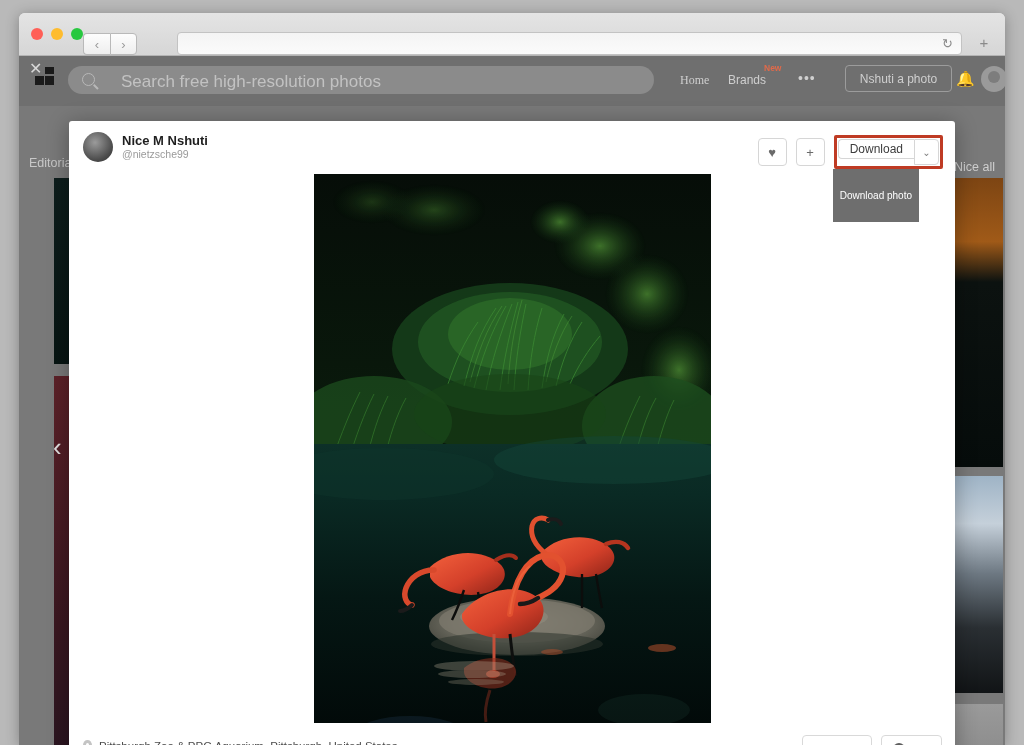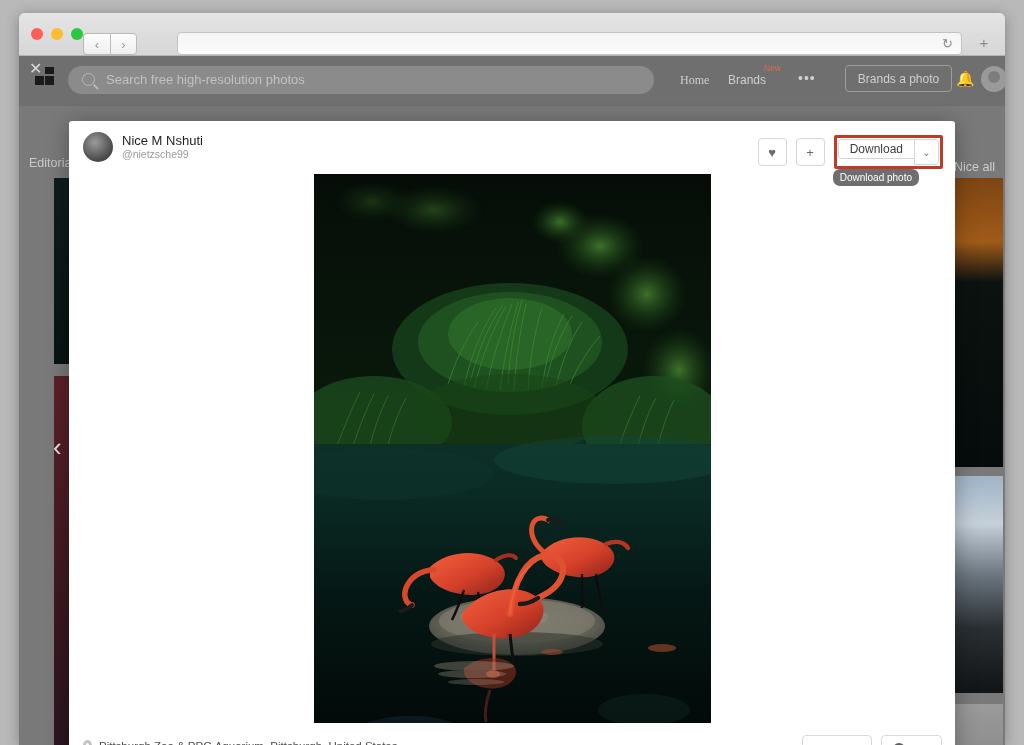--- a/index.html
+++ b/index.html
@@ -111,33 +111,33 @@
     width: 13px; height: 13px;
     border: 1.6px solid #b8b8b8; border-radius: 50%;
   }
   #search-icon-g::after {
     content: ""; position: absolute;
     right: -5px; bottom: -3px;
     width: 6px; height: 1.6px; background: #b8b8b8;
     transform: rotate(45deg);
   }
   #search-placeholder {
-    position: absolute; left: 38px; top: 6px;
-    font-size: 13px; color: #c2c2c2;
+    position: absolute; left: 53px; top: 6px;
+    font-size: 17px; color: #c2c2c2;
   }
   .hdr-link {
     position: absolute; top: 17px;
     font-size: 12px; color: #cfcfcf;
   }
   #hdr-home   { left: 661px; font-family: Liberation Serif, serif; }
   #hdr-brands { left: 709px; text-align: right; }
   #hdr-dots   { left: 779px; font-size: 14px; top: 14px; letter-spacing: 1px; }
   #hdr-new-badge {
     position: absolute; left: 745px; top: 7px;
-    font-size: 8.5px; color: #e06a4a; font-weight: normal;
+    font-size: 8.5px; color: #e06a4a; font-weight: bold;
   }
   #submit-photo-btn {
     position: absolute; left: 826px; top: 9px;
     width: 107px; height: 27px;
     border: 1px solid #9c9c9c; border-radius: 4px;
     color: #cfcfcf; font-size: 12px;
     display: flex; align-items: center; justify-content: center;
   }
   #bell-icon {
     position: absolute; left: 937px; top: 14px;
@@ -198,21 +198,21 @@
   #author-block {
     position: absolute; left: 14px; top: 11px;
     display: flex; align-items: center; gap: 9px;
   }
   #author-avatar {
     width: 30px; height: 30px; border-radius: 50%;
     background: radial-gradient(circle at 40% 35%, #9b9b9b, #4d4d4d 65%, #2c2c2c);
     flex: none;
   }
   #author-name {
-    font-size: 13px; font-weight: normal; color: #1f1f1f;
+    font-size: 13px; font-weight: bold; color: #1f1f1f;
     line-height: 15px;
   }
   #author-handle {
     font-size: 10.5px; color: #9a9a9a; line-height: 13px;
   }
 
   #modal-actions {
     position: absolute; right: 12px; top: 14px;
     display: flex; align-items: center; gap: 9px;
   }
@@ -248,22 +248,22 @@
     display: flex; align-items: center; justify-content: center;
     color: #7d7d7d; font-size: 10px;
     cursor: pointer;
   }
   #download-tooltip {
     position: absolute;
     right: 36px; top: 48px;
     background: #6e6e6e;
     color: #fff;
     font-size: 10px;
-    padding: 3px 7px;
-    border-radius: 7px;
+    padding: 21px 7px;
+    border-radius: 0;
     white-space: nowrap;
     z-index: 40;
   }
 
   
   #photo-stage {
     position: relative;
     height: 545px;
     display: flex; align-items: center; justify-content: center;
     background: #fff;
@@ -362,21 +362,21 @@
 
         <div id="search-box">
           <div id="search-icon-g"></div>
           <div id="search-placeholder">Search free high-resolution photos</div>
         </div>
 
         <div class="hdr-link" id="hdr-home">Home</div>
         <div class="hdr-link" id="hdr-brands">Brands</div>
         <div id="hdr-new-badge">New</div>
         <div class="hdr-link" id="hdr-dots">•••</div>
-        <div id="submit-photo-btn">Brands a photo</div>
+        <div id="submit-photo-btn">Nshuti a photo</div>
         <div id="bell-icon">🔔</div>
         <div id="header-avatar"></div>
       </div>
 
       <div id="editorial-label">Editorial</div>
       <div id="view-all-label">Nice all</div>
 
       <div class="modal-arrow" id="arrow-prev">‹</div>
 
       <div id="photo-modal">

